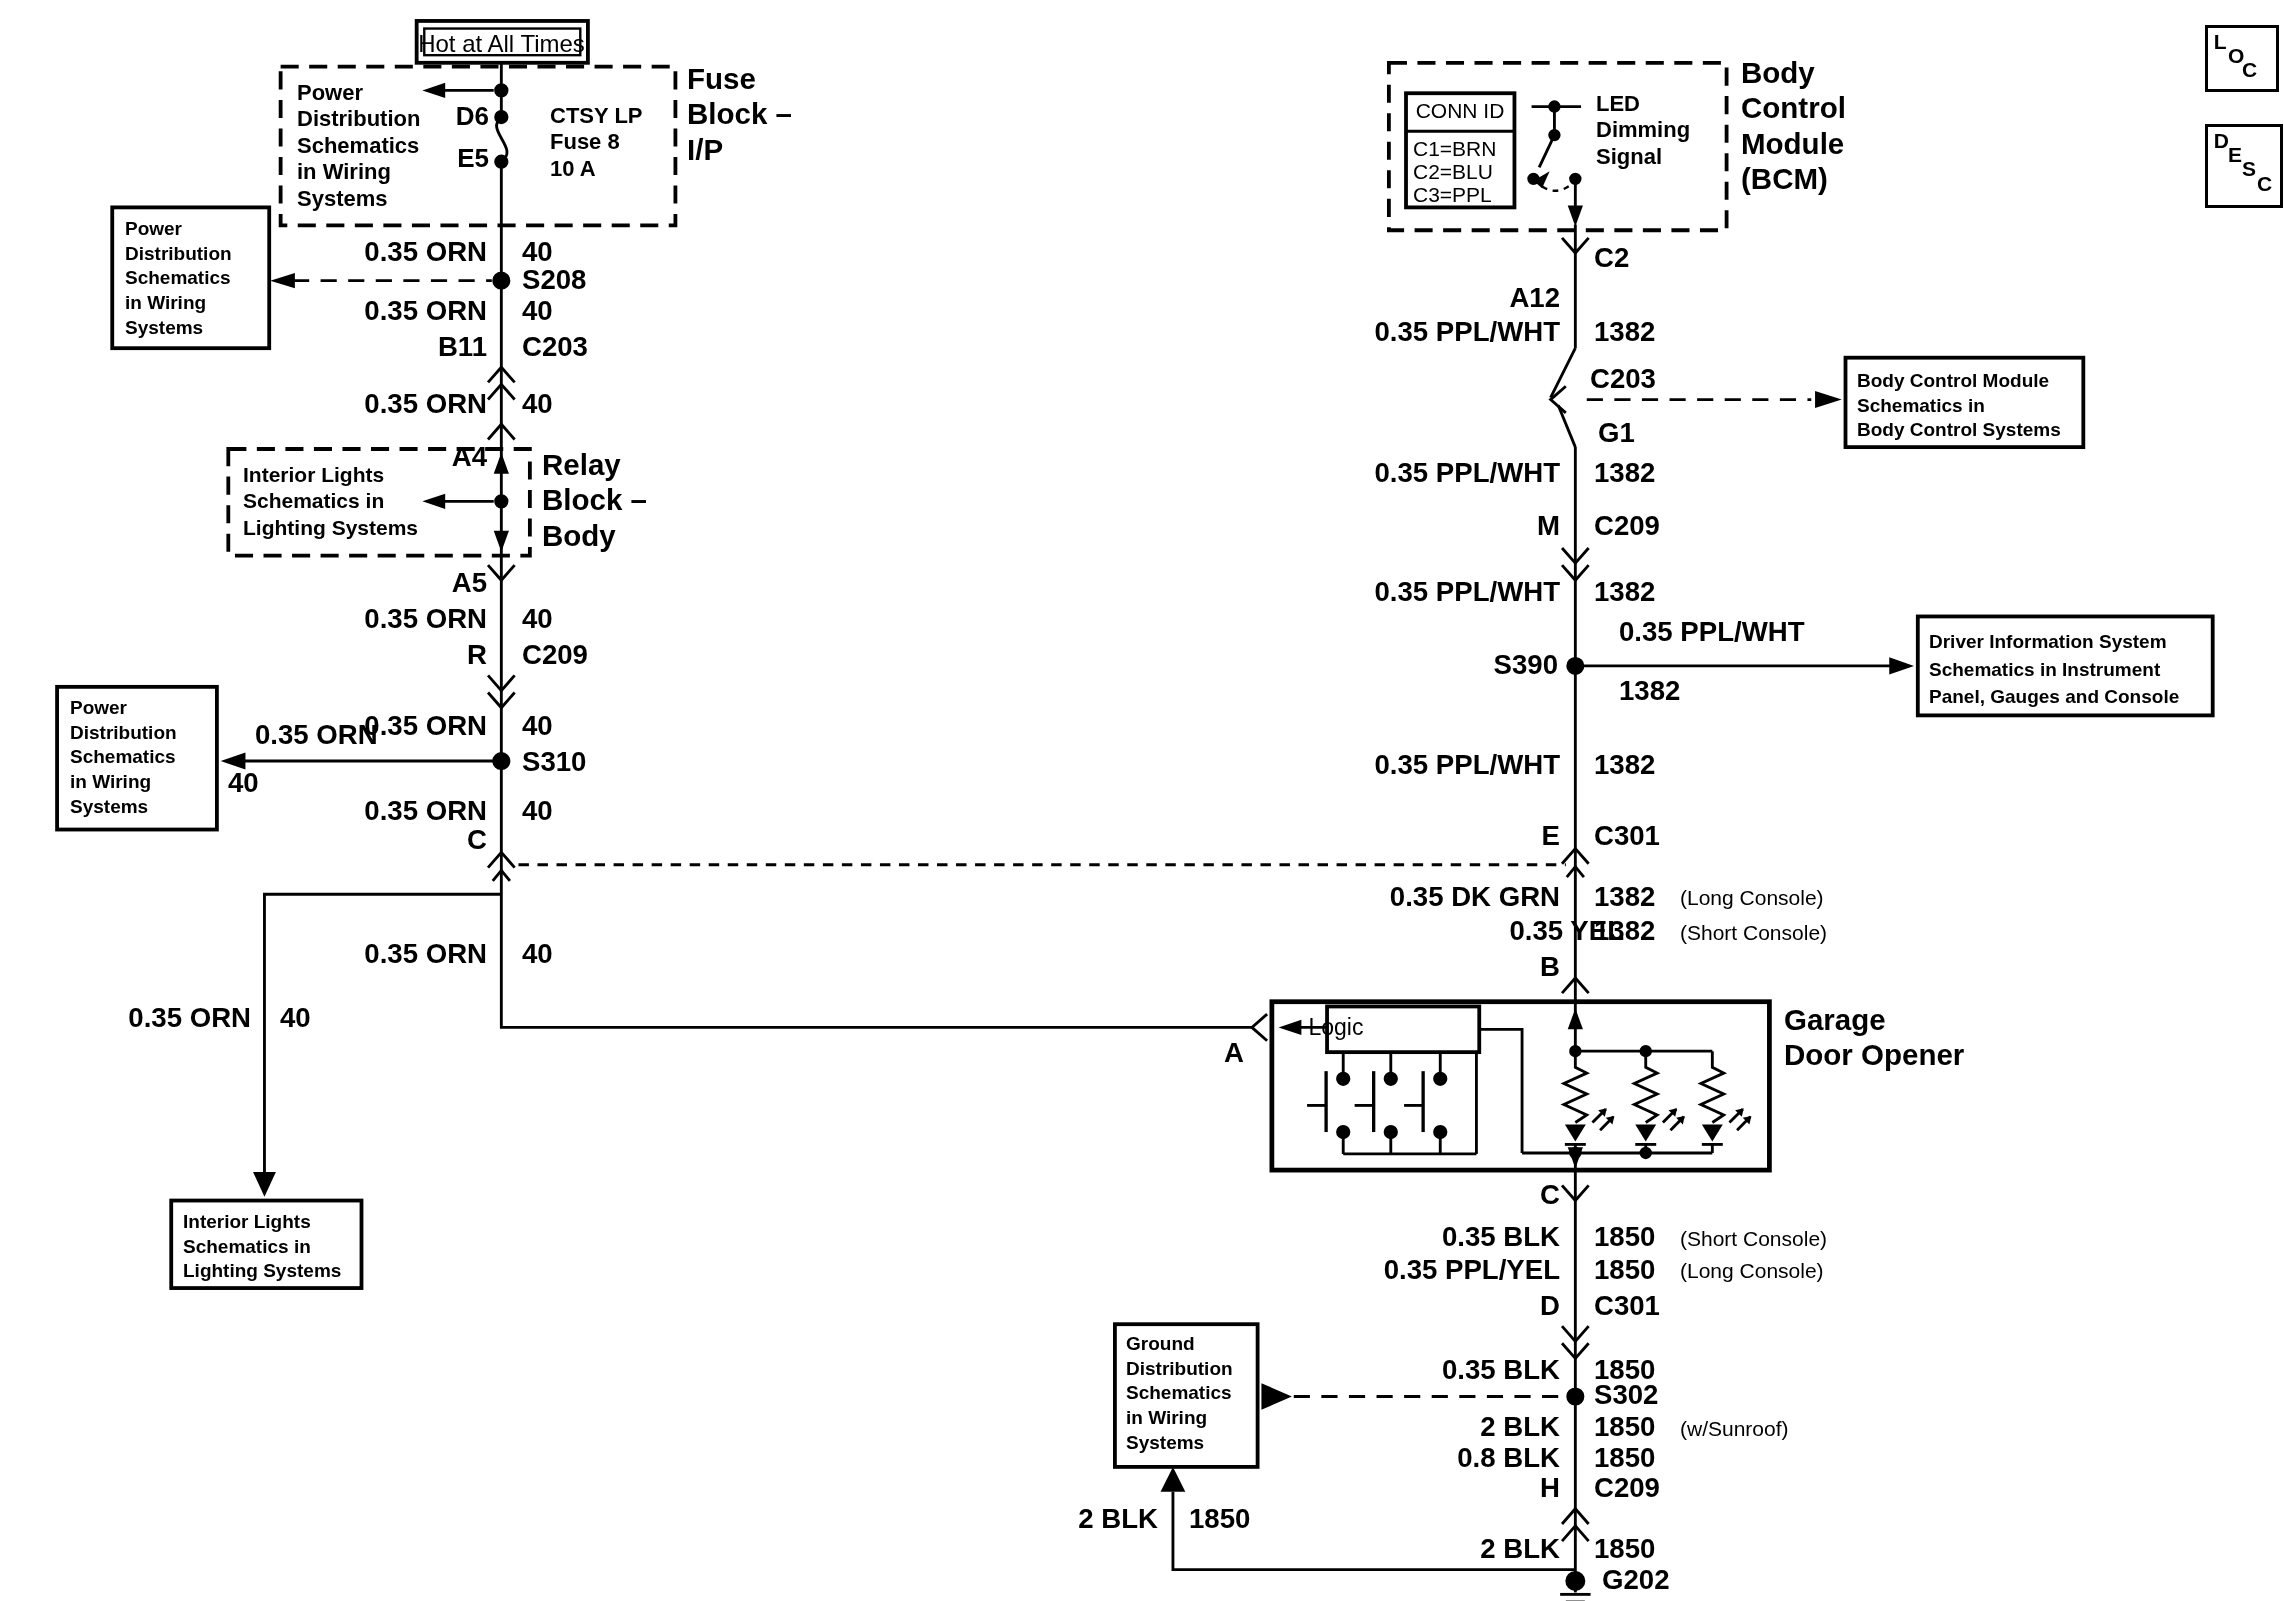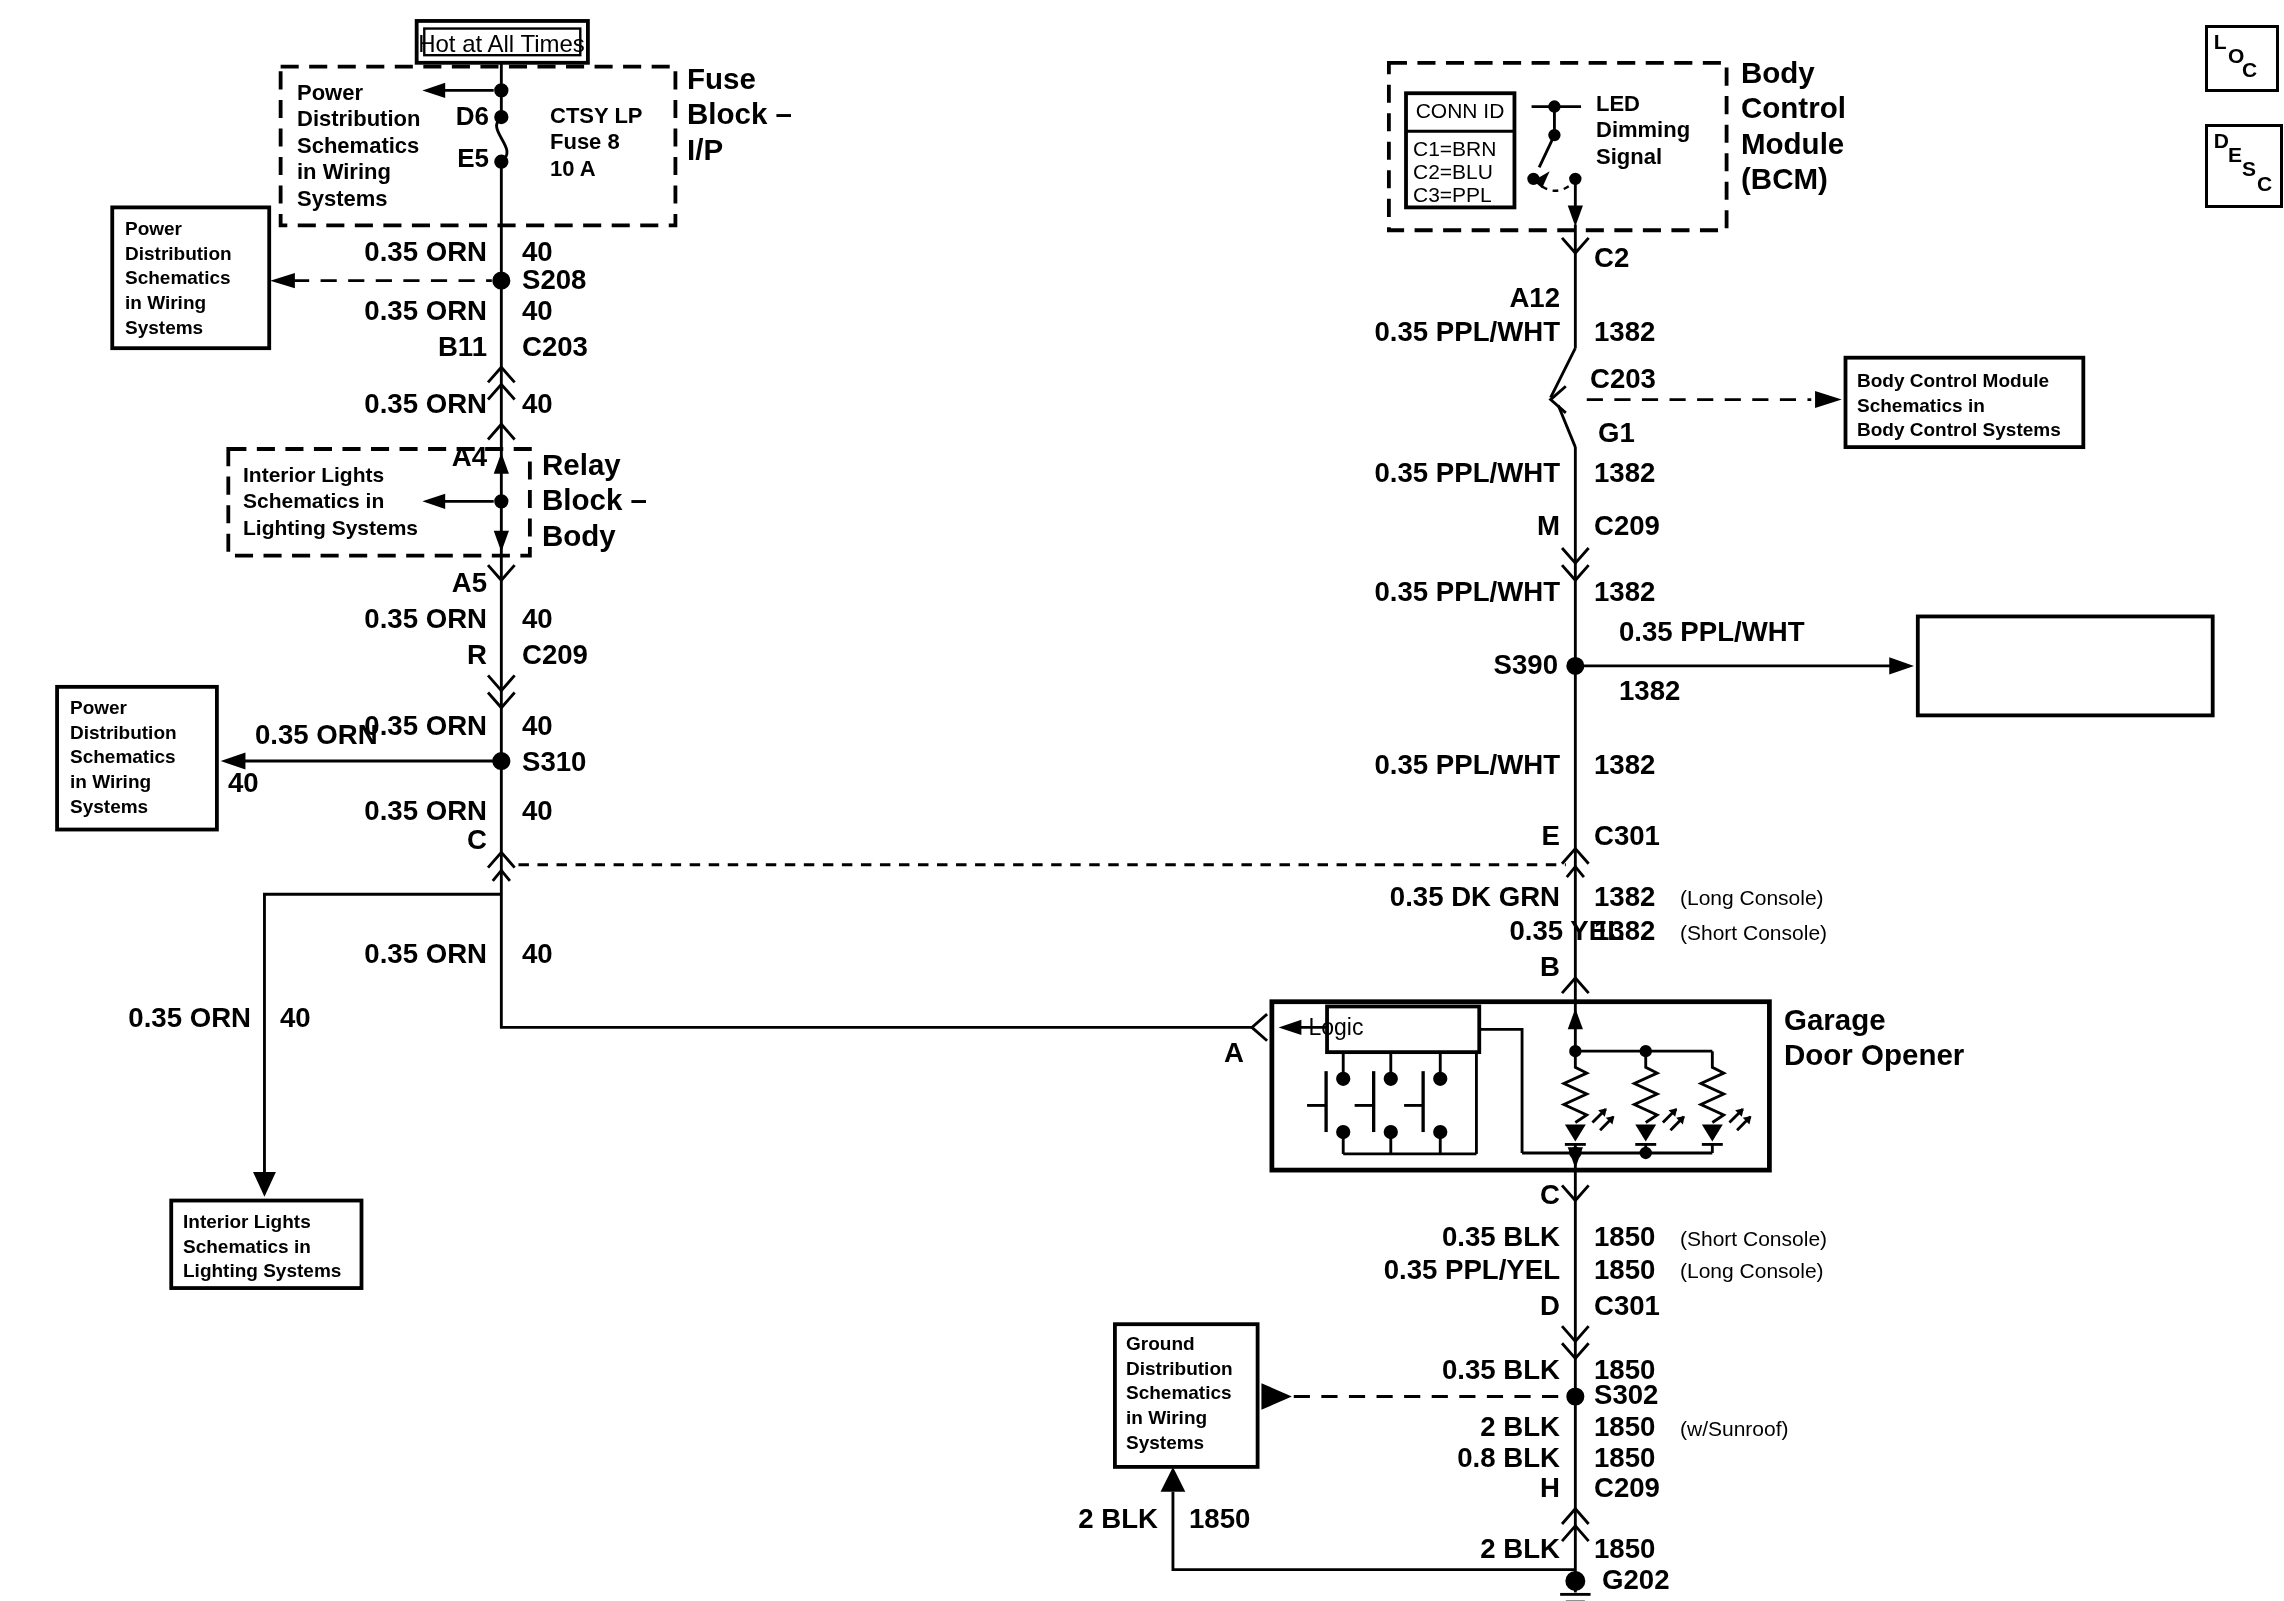--- a/index.html
+++ b/index.html
@@ -322,20 +322,23 @@
 Body Control Systems</div>
 <div class="t wl ra" style="left:1560px;top:457px;">0.35 PPL/WHT</div>
 <div class="t wl" style="left:1594px;top:457px;">1382</div>
 <div class="t wl ra" style="left:1560px;top:510px;">M</div>
 <div class="t wl" style="left:1594px;top:510px;">C209</div>
 <div class="t wl ra" style="left:1560px;top:576px;">0.35 PPL/WHT</div>
 <div class="t wl" style="left:1594px;top:576px;">1382</div>
 <div class="t wl ra" style="left:1558px;top:649px;">S390</div>
 <div class="t wl" style="left:1619px;top:616px;">0.35 PPL/WHT</div>
 <div class="t wl" style="left:1619px;top:675px;">1382</div>
+<div class="t bx20" style="left:1929px;top:628px;line-height:1.45;">Driver Information System
+Schematics in Instrument
+Panel, Gauges and Console</div>
 <div class="t wl ra" style="left:1560px;top:749px;">0.35 PPL/WHT</div>
 <div class="t wl" style="left:1594px;top:749px;">1382</div>
 <div class="t wl ra" style="left:1560px;top:820px;">E</div>
 <div class="t wl" style="left:1594px;top:820px;">C301</div>
 <div class="t wl ra" style="left:1560px;top:881px;">0.35 DK GRN</div>
 <div class="t wl" style="left:1594px;top:881px;">1382</div>
 <div class="t note" style="left:1680px;top:886px;">(Long Console)</div>
 <div class="t wl ra" style="left:1624px;top:915px;">0.35 YEL</div>
 <div class="t wl" style="left:1594px;top:915px;">1382</div>
 <div class="t note" style="left:1680px;top:921px;">(Short Console)</div>

